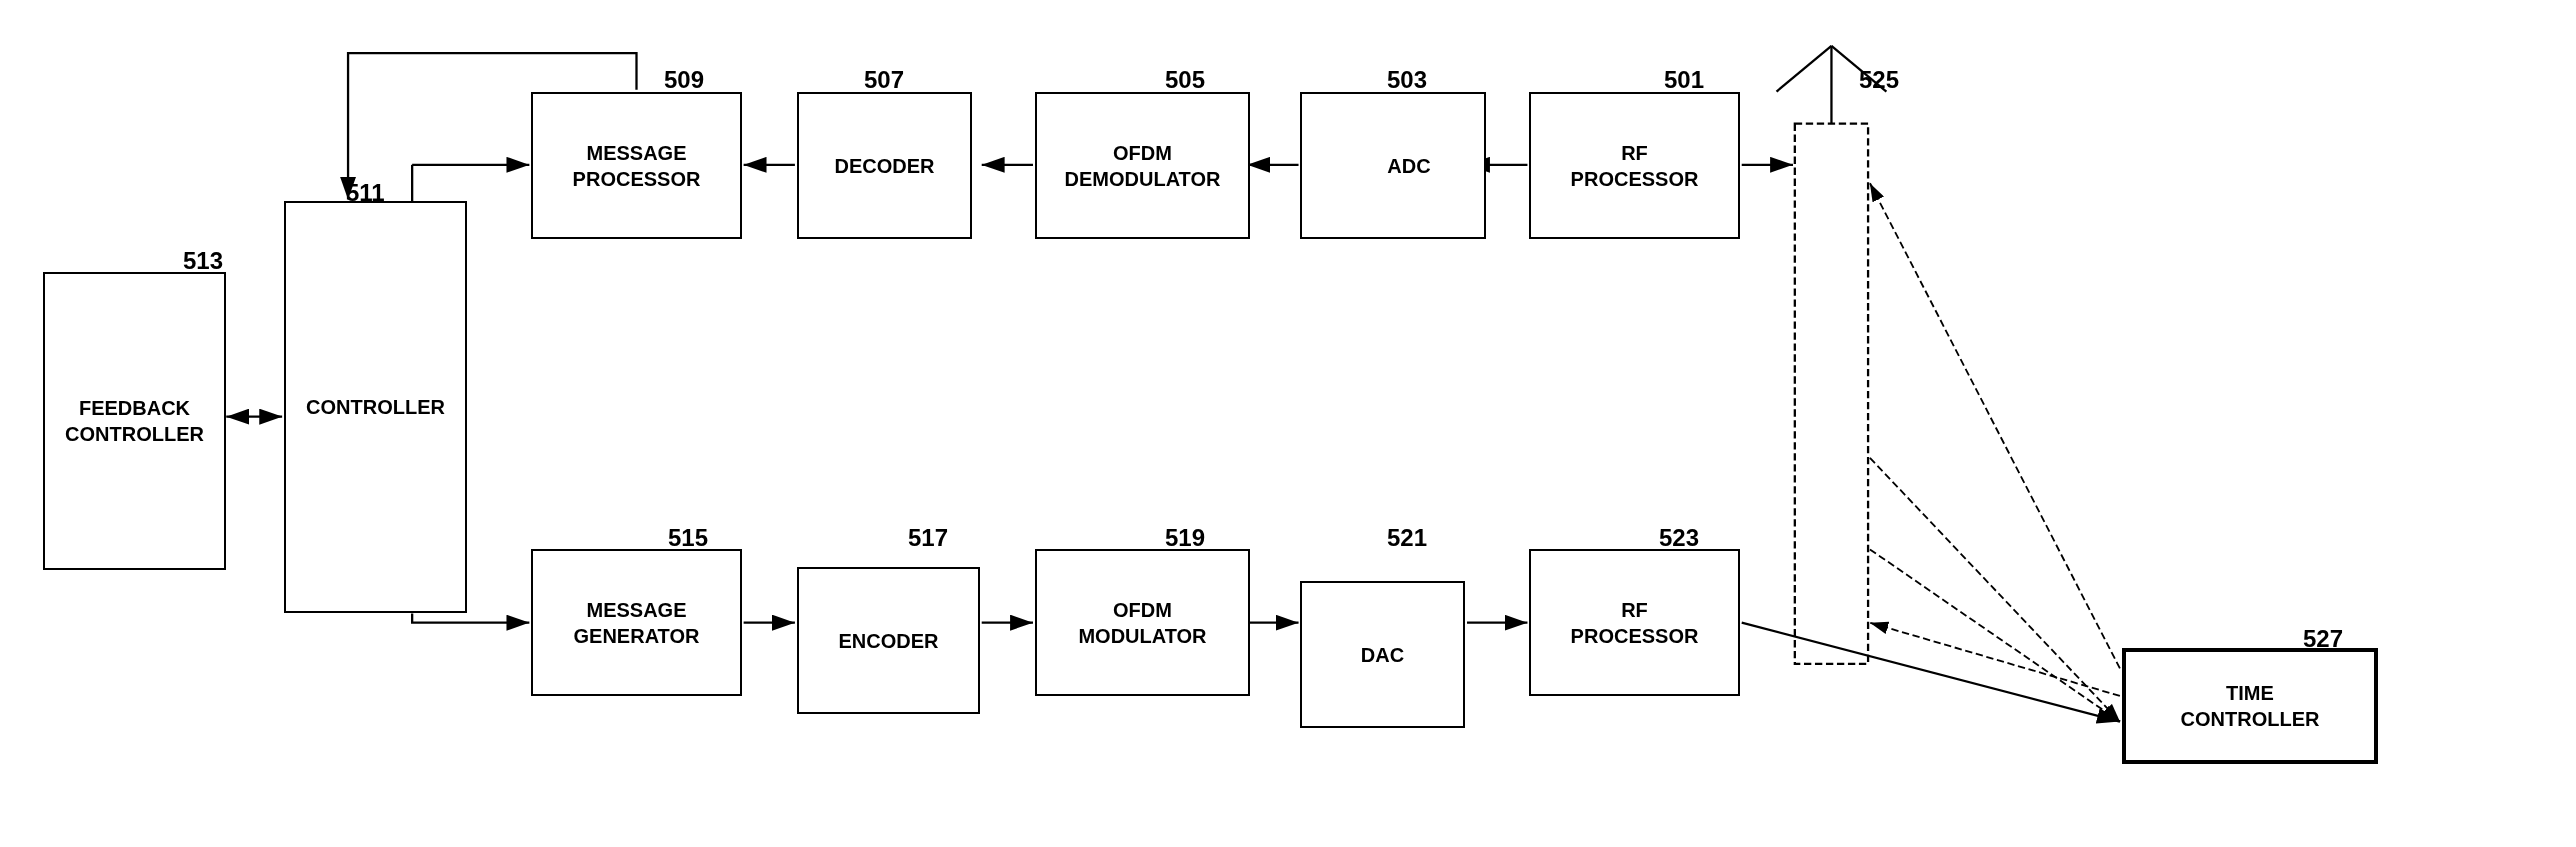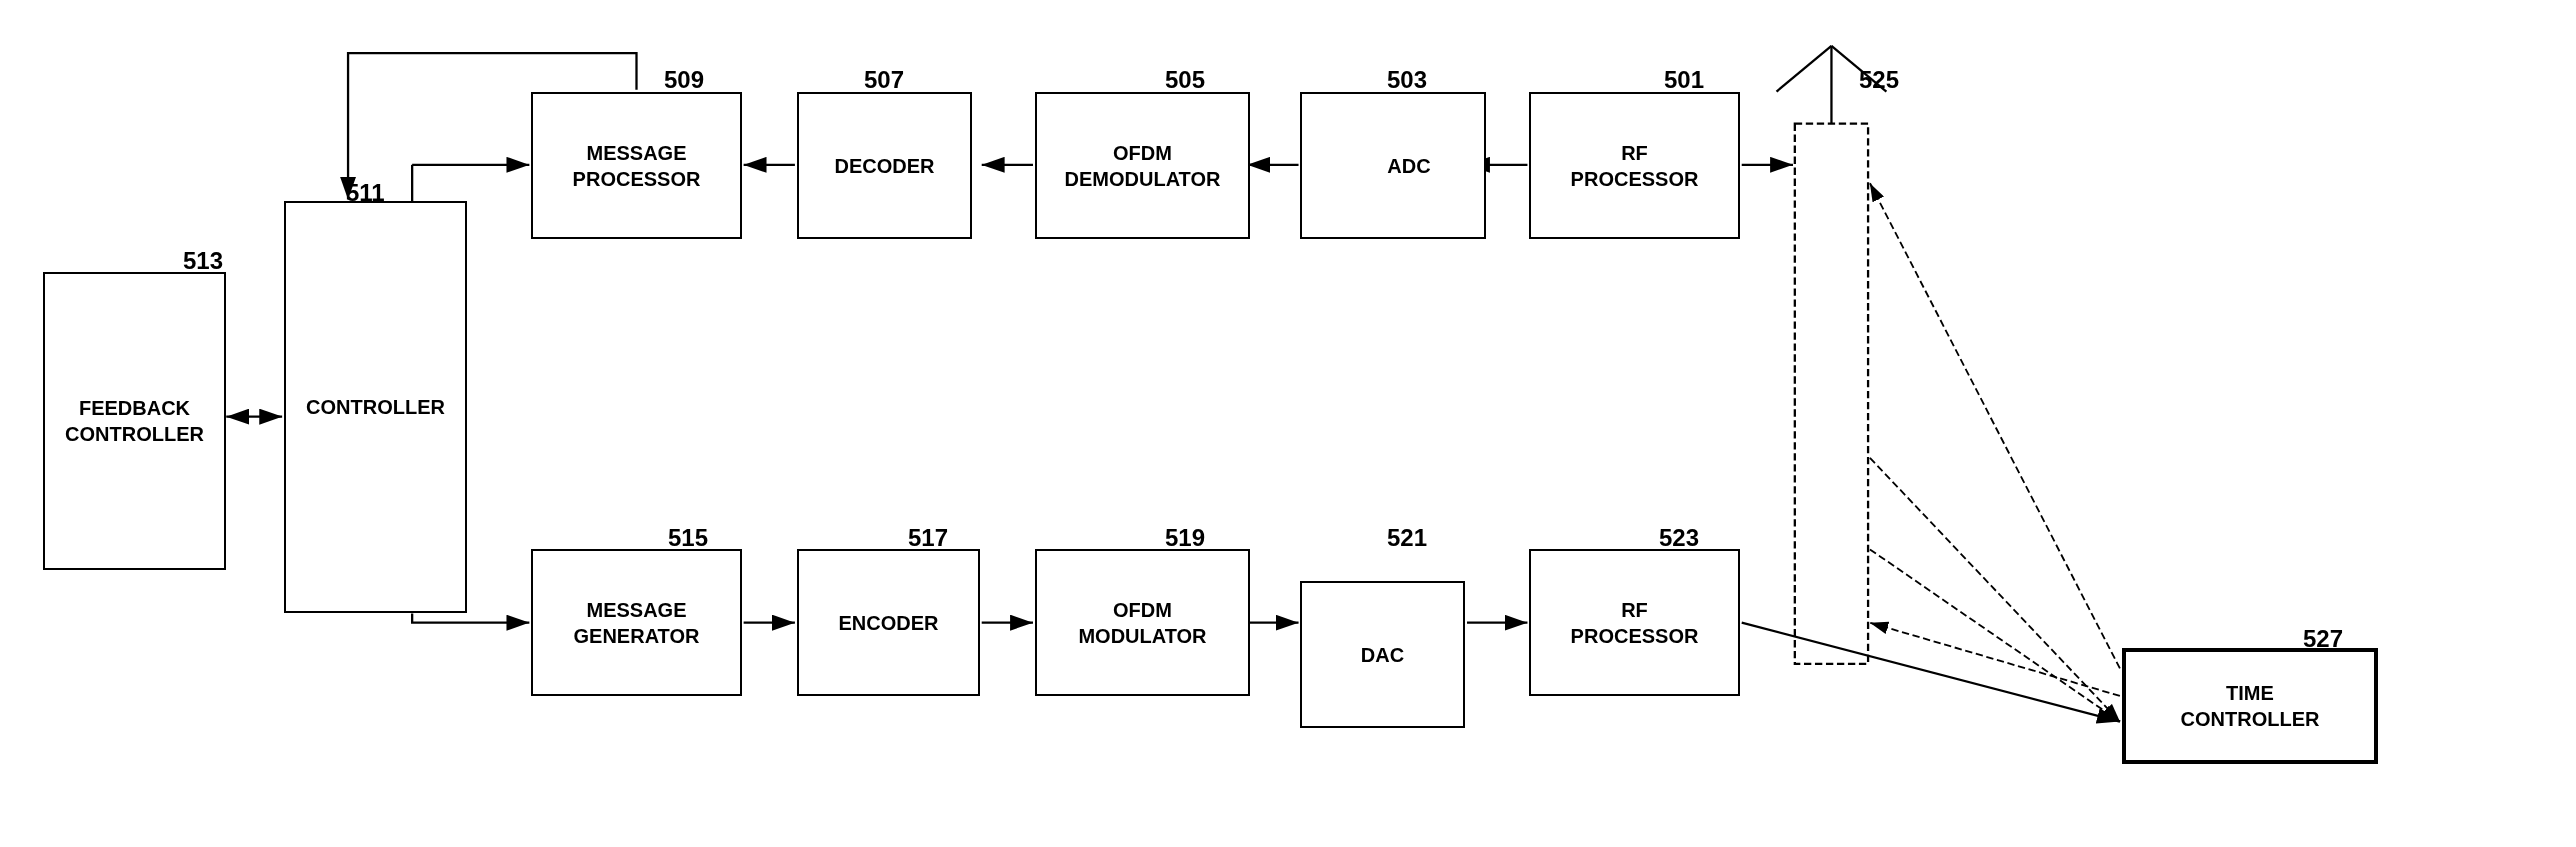--- a/index.html
+++ b/index.html
@@ -141,21 +141,21 @@
   <div class="block" style="left:1529px; top:92px; width:211px; height:147px;">
     <span style="white-space:pre-line;">RF
 PROCESSOR</span>
   </div>
 
   <div class="block" style="left:531px; top:549px; width:211px; height:147px;">
     <span style="white-space:pre-line;">MESSAGE
 GENERATOR</span>
   </div>
 
-  <div class="block" style="left:797px; top:549px; width:183px; height:147px;">
+  <div class="block" style="left:797px; top:567px; width:183px; height:147px;">
     <span>ENCODER</span>
   </div>
 
   <div class="block" style="left:1035px; top:549px; width:215px; height:147px;">
     <span style="white-space:pre-line;">OFDM
 MODULATOR</span>
   </div>
 
   <div class="block" style="left:1300px; top:549px; width:165px; height:147px;margin-top:32px;">
     <span>DAC</span>

